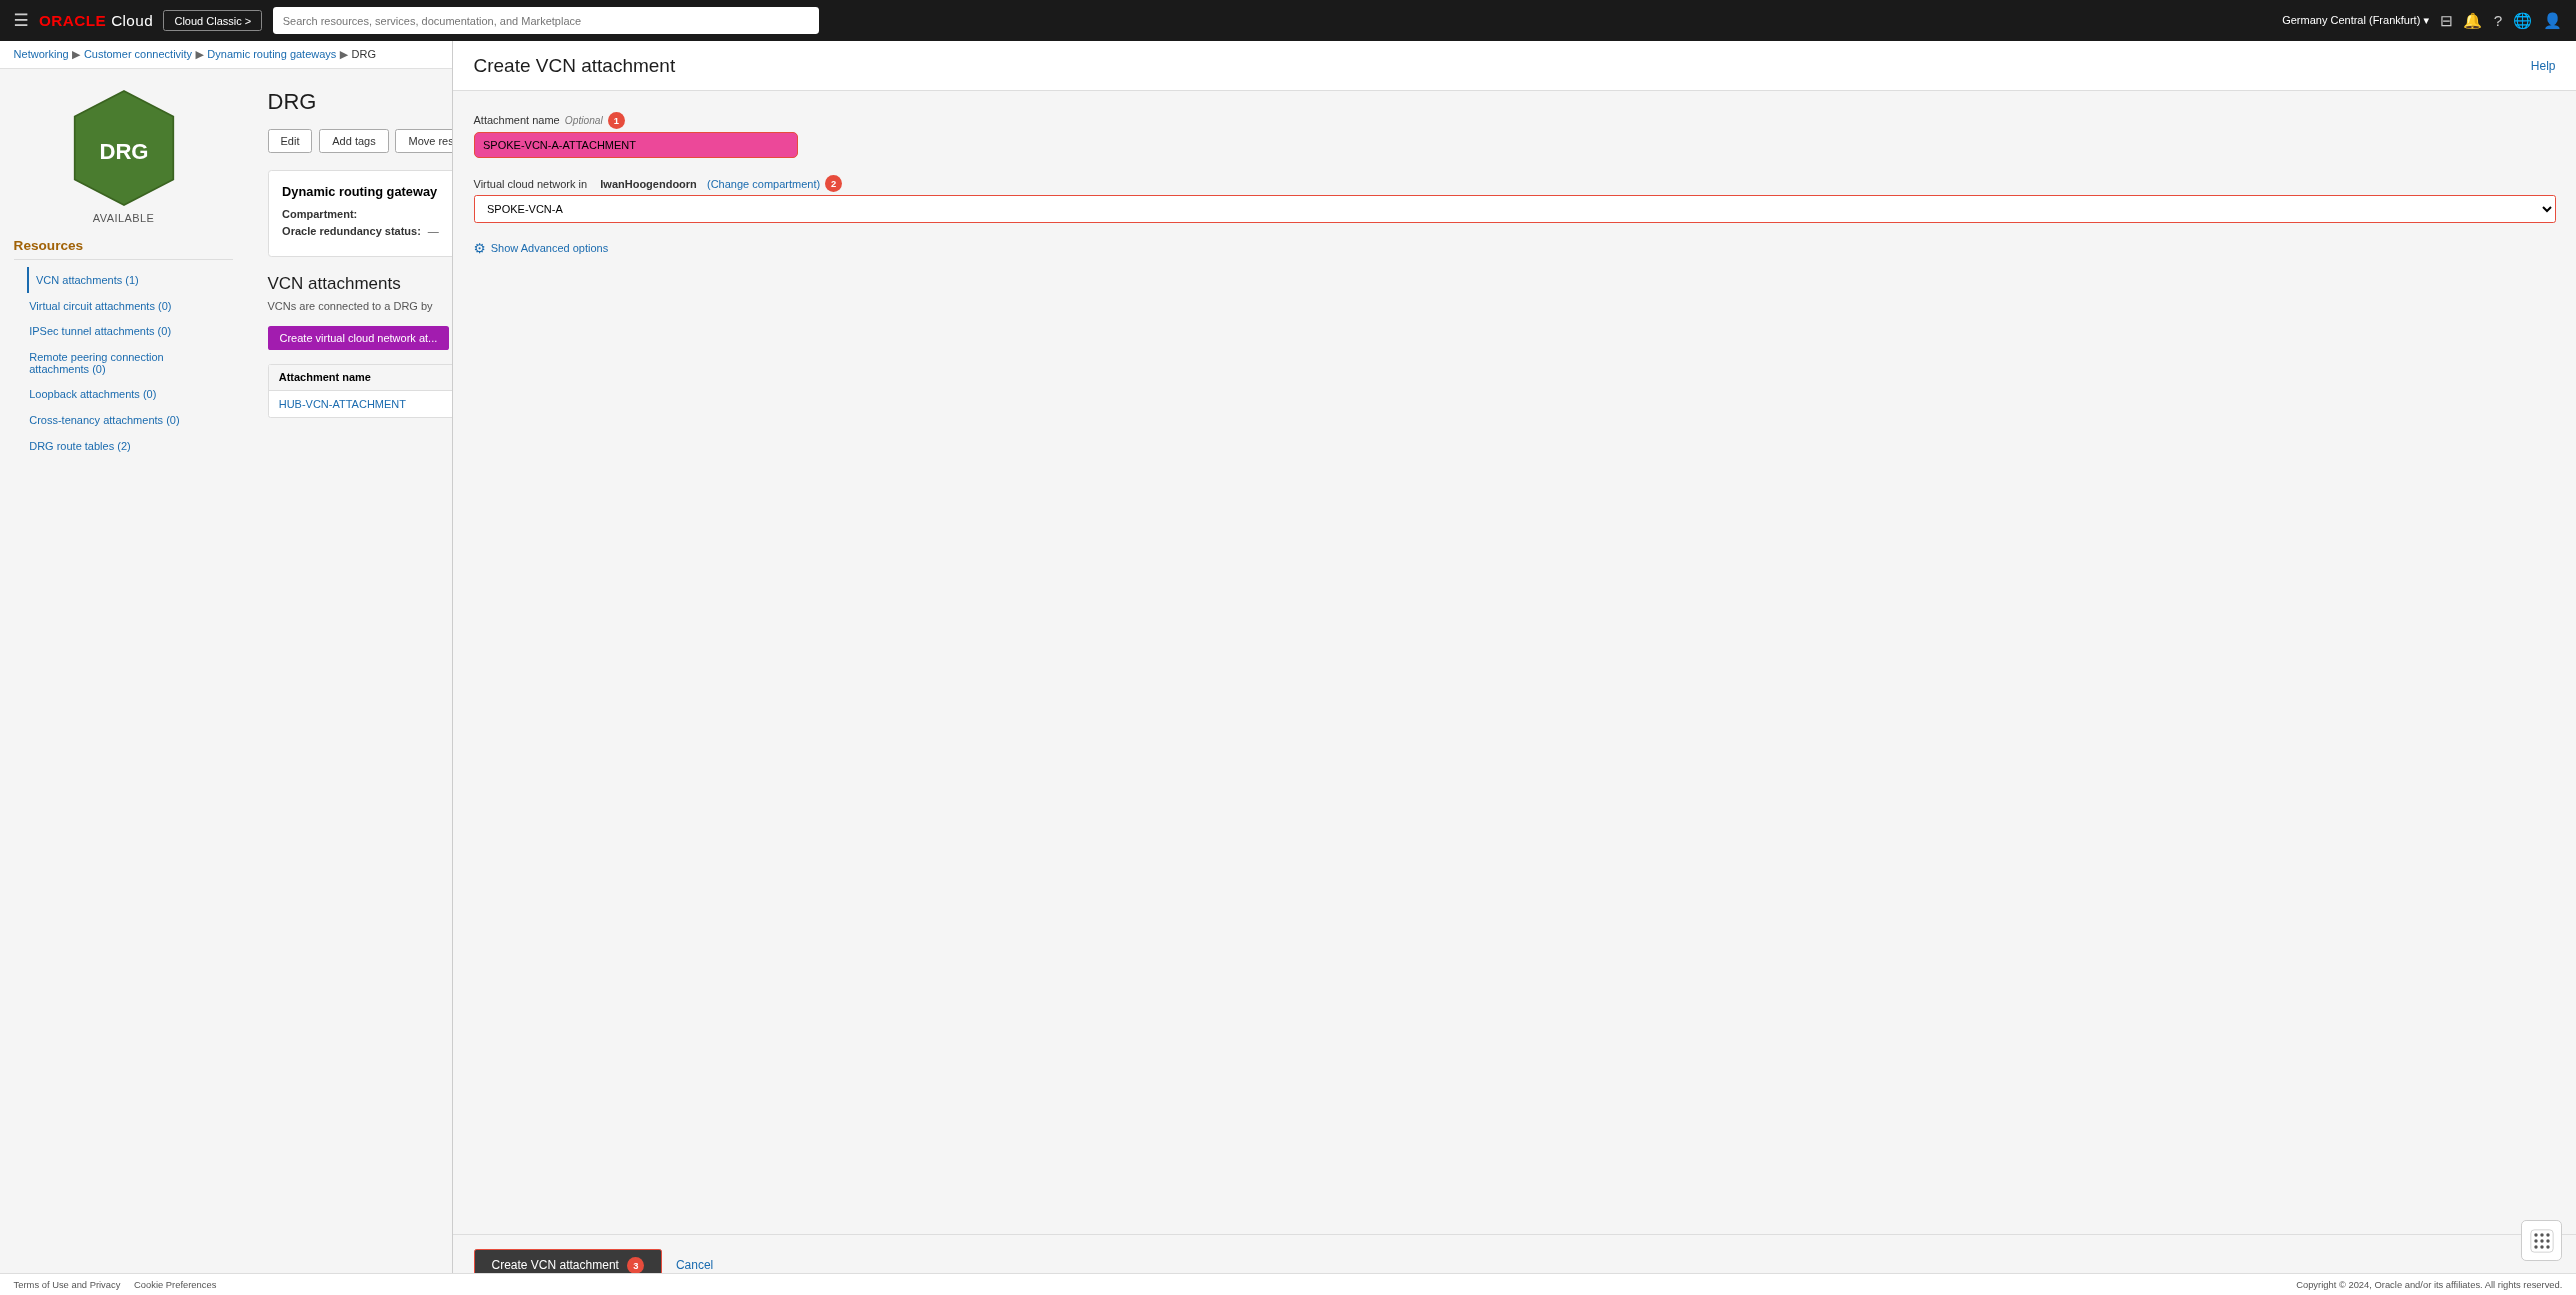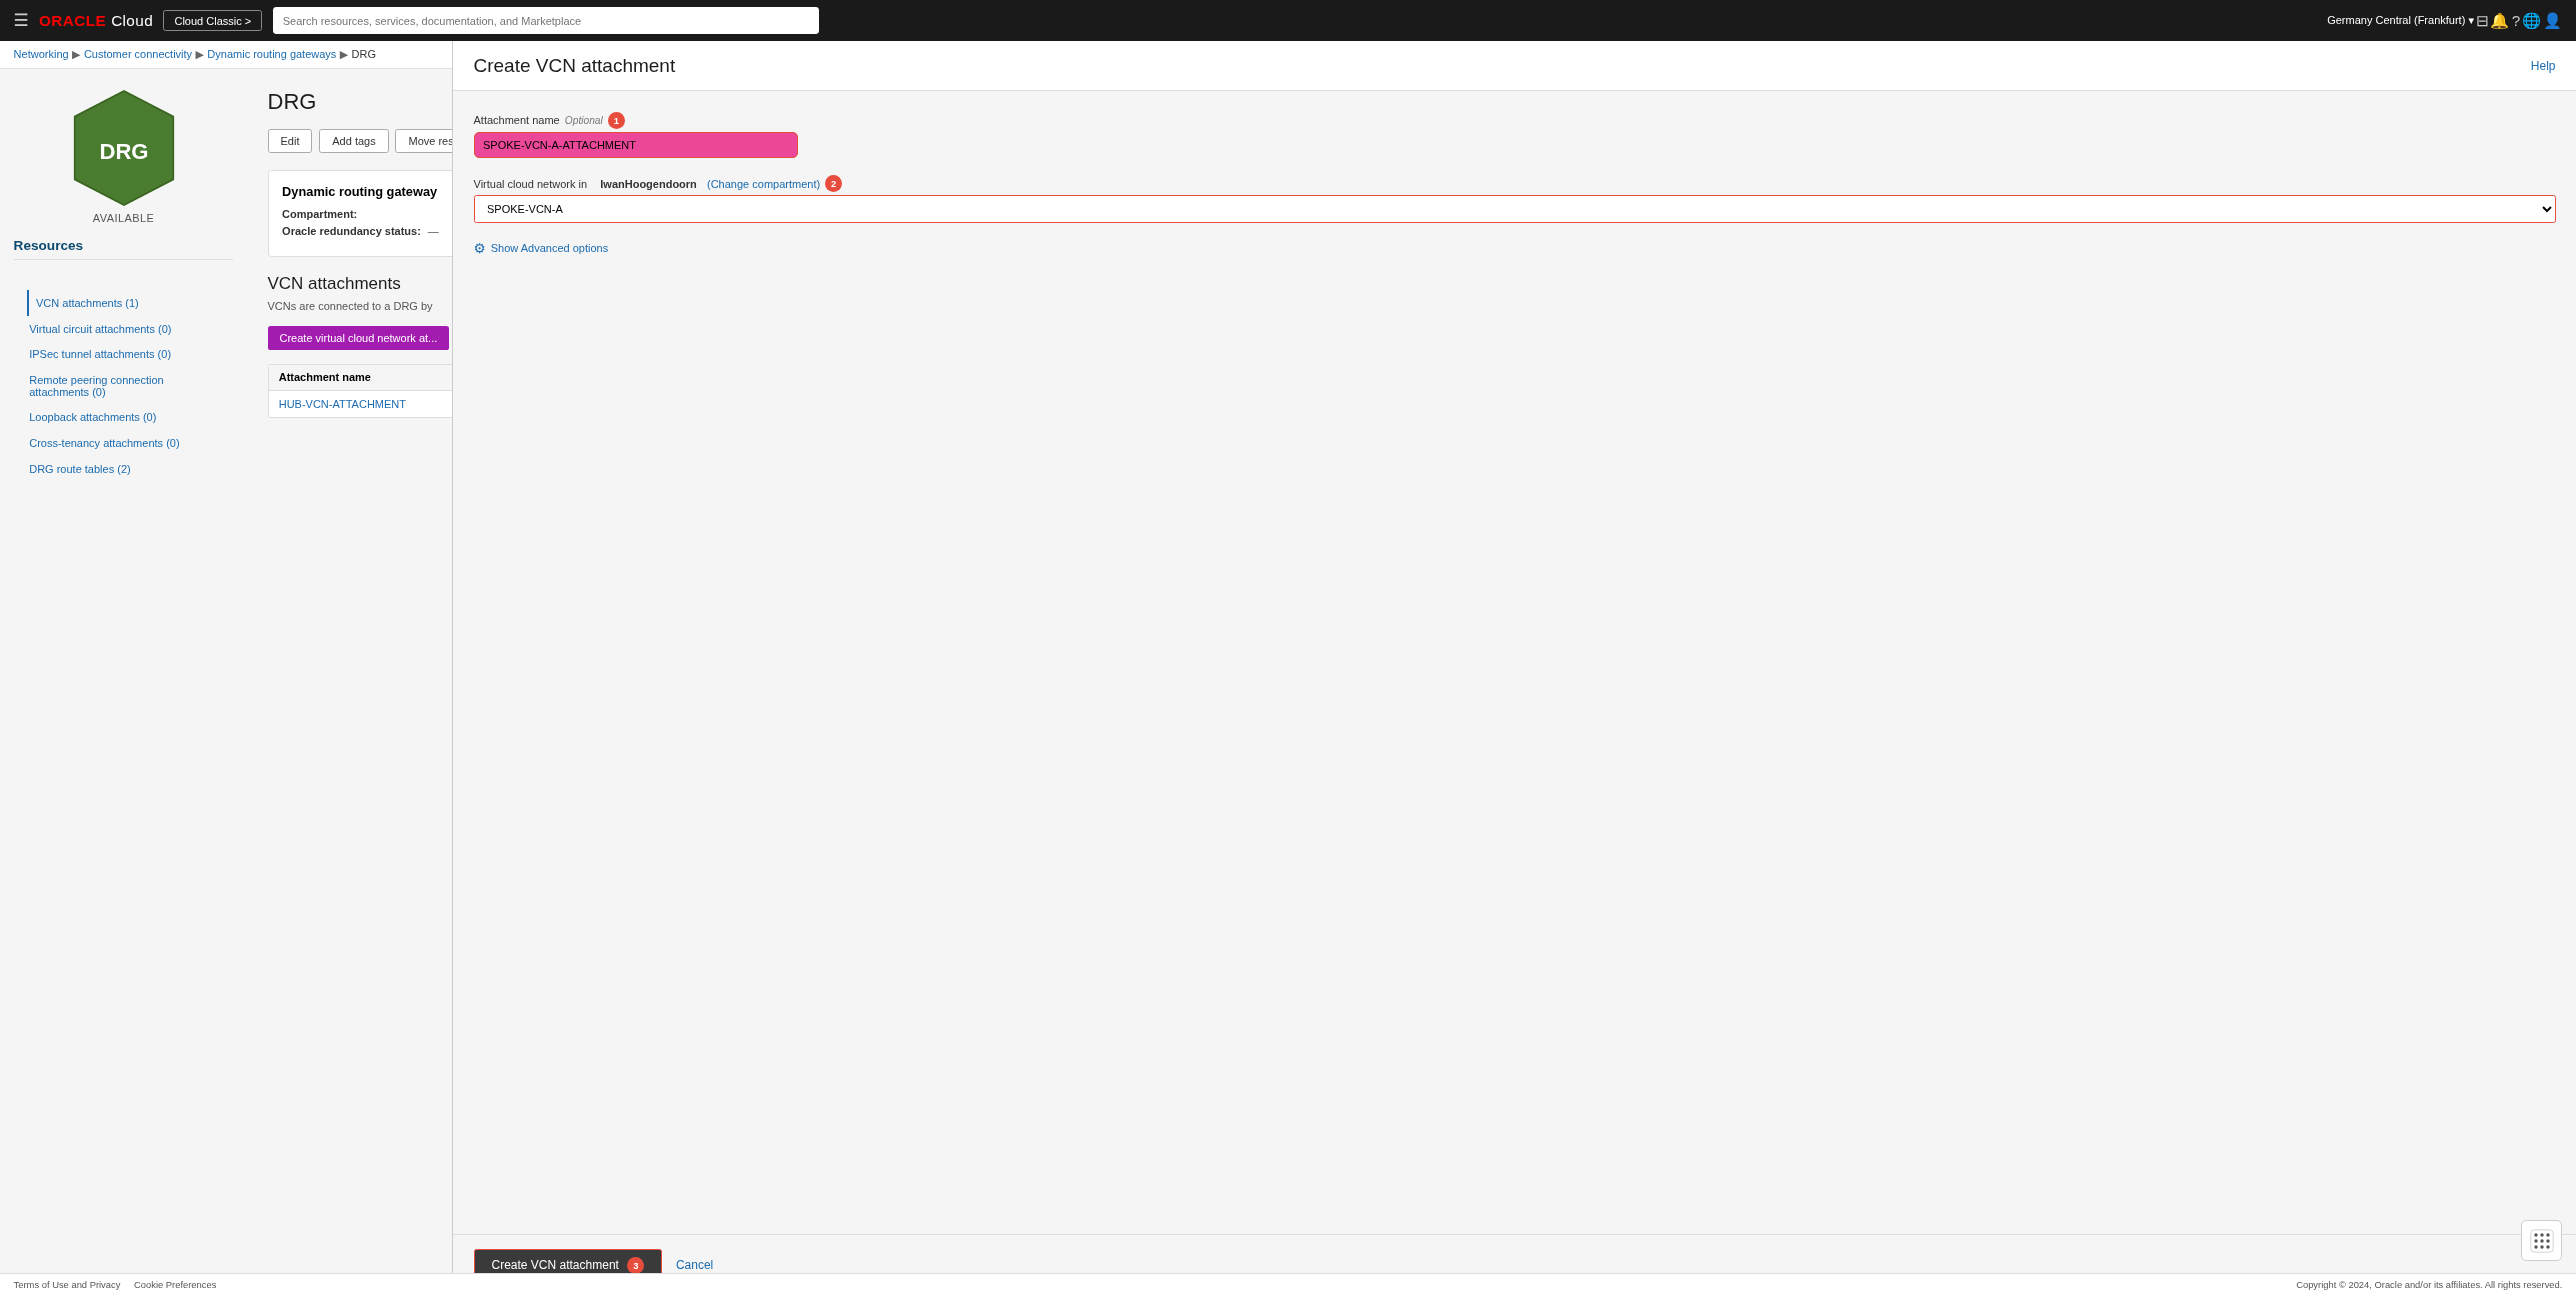--- a/index.html
+++ b/index.html
@@ -40,21 +40,21 @@
       border: none;
       padding: 0 10.2px;
       font-size: 11px;
       background: #fff;
       color: #333;
     }
     .nav-right {
       margin-left: auto;
       display: flex;
       align-items: center;
-      gap: 2px;
+      gap: 11px;
       color: #ccc;
     }
     .nav-region { font-size: 11px; color: #fff; cursor: pointer; }
     .nav-icon { font-size: 15.3px; cursor: pointer; color: #ccc; }
 
     
     .breadcrumb {
       background: #fff;
       padding: 6.8px 13.6px;
       font-size: 11px;
@@ -150,22 +150,22 @@
     }
     .info-box-title { font-size: 12.8px; font-weight: 600; margin-bottom: 8.5px; }
     .info-row { display: flex; gap: 6.8px; margin-bottom: 5.1px; font-size: 11px; }
     .info-label { font-weight: 600; color: #333; }
     .info-value { color: #555; }
 
     
     .resources-header {
       font-size: 13.6px;
       font-weight: 600;
-      color: #0c4a6e;
-      margin-bottom: 23px;
+      color: #a16207;
+      margin-bottom: 0;
       padding: 0 0 6.8px 0;
       border-bottom: 0.9px solid #ddd;
     }
     .nav-item {
       padding: 6.8px 0;
       font-size: 11px;
       color: #1a6baf;
       cursor: pointer;
       border-left: 2.6px solid transparent;
     }

